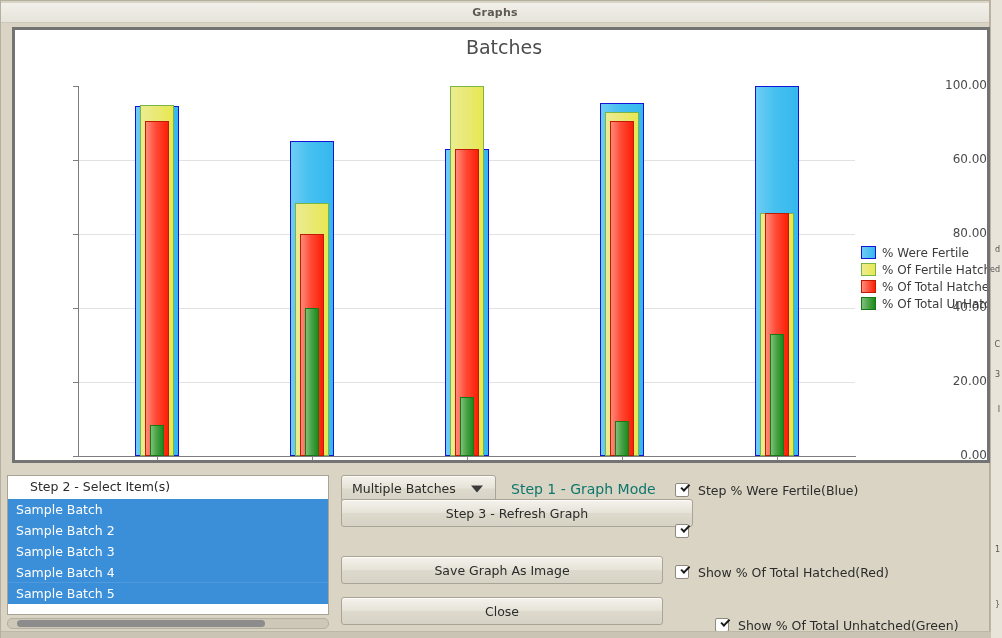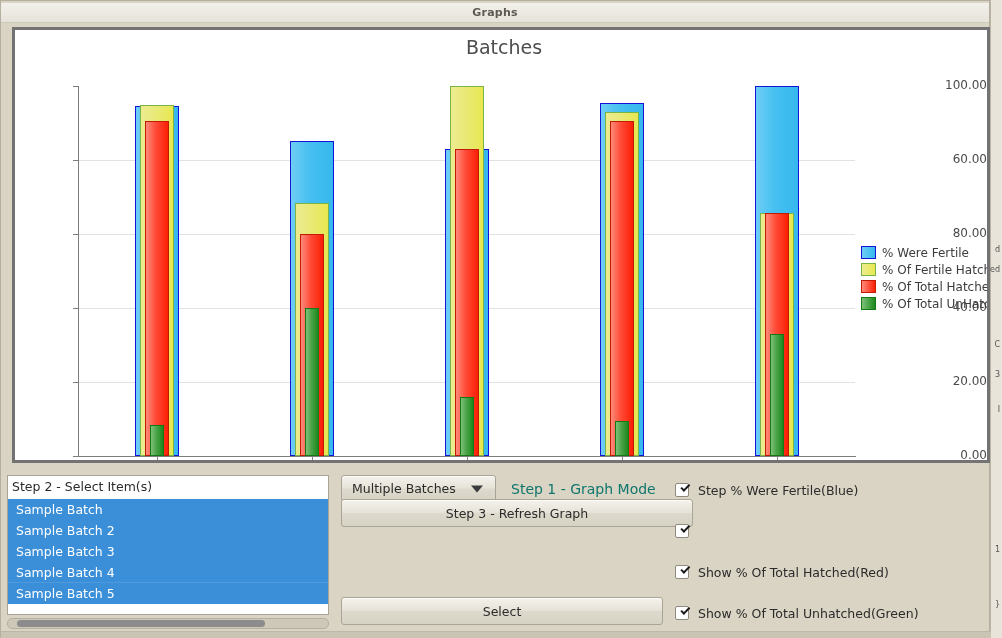--- a/index.html
+++ b/index.html
@@ -128,21 +128,21 @@
 
   
   #listbox-wrap {
     position: absolute; left: 6px; top: 8px; width: 322px; height: 140px;
     background: #ffffff;
     border: 1px solid #a9a496;
     box-shadow: inset 0 1px 0 #fff;
     overflow: hidden;
   }
   #listbox-header {
-    height: 23px; padding: 3px 6px 0 4px; font-size: 12.5px; color: #2b2b2b;
+    height: 23px; padding: 3px 6px 0 22px; font-size: 12.5px; color: #2b2b2b;
     background: #ffffff;
   }
   .list-item {
     height: 21px; line-height: 21px; padding-left: 8px;
     font-size: 12.5px; color: #ffffff;
     background: #3b8ed8;
   }
   .list-item.sep { border-bottom: 1px solid #4e9ade; }
   #listbox-tail { height: 22px; background: #ffffff; }
   #list-scrollbar {
@@ -196,21 +196,21 @@
   .checkbox .tick {
     position: absolute; left: 2px; top: -1px;
     width: 9px; height: 5px;
     border-left: 2px solid #1a1a1a; border-bottom: 2px solid #1a1a1a;
     transform: rotate(-45deg) translate(1px, 3px);
   }
   .check-label { font-size: 12.5px; color: #2b2b2b; }
   #chk0 { top: 14px; }
   #chk1 { top: 55px; }
   #chk2 { top: 96px; }
-  #chk3 { top: 137px; }
+  #chk3 { top: 149px; margin-left: 40px; }
 
   #bottom-edge {
     position: absolute; left: 0; top: 630px; width: 990px; height: 8px;
     background: #c9c4b3; border-top: 1px solid #bdb8a8;
   }
 </style>
 </head>
 <body>
 
 <div id="desktop-strip"></div>
@@ -332,21 +332,22 @@
     </div>
 
     <div class="btn" id="combo-mode">
       <span>Multiple Batches</span>
       <span class="caret"></span>
     </div>
 
     <div id="label-step1">Step 1 - Graph Mode</div>
 
     <div class="btn" id="btn-refresh">Step 3 - Refresh Graph</div>
-    <div class="btn" id="btn-close">Select</div>
+    <div class="btn" id="btn-save">Save Graph As Image</div>
+    <div class="btn" id="btn-close">Close</div>
 
     <div id="checkboxes">
         <div class="check-row" id="chk0">
           <span class="checkbox">
             <span class="tick"></span>
           </span>
           <span class="check-label">Step % Were Fertile(Blue)</span>
         </div>
         <div class="check-row" id="chk1">
           <span class="checkbox">

